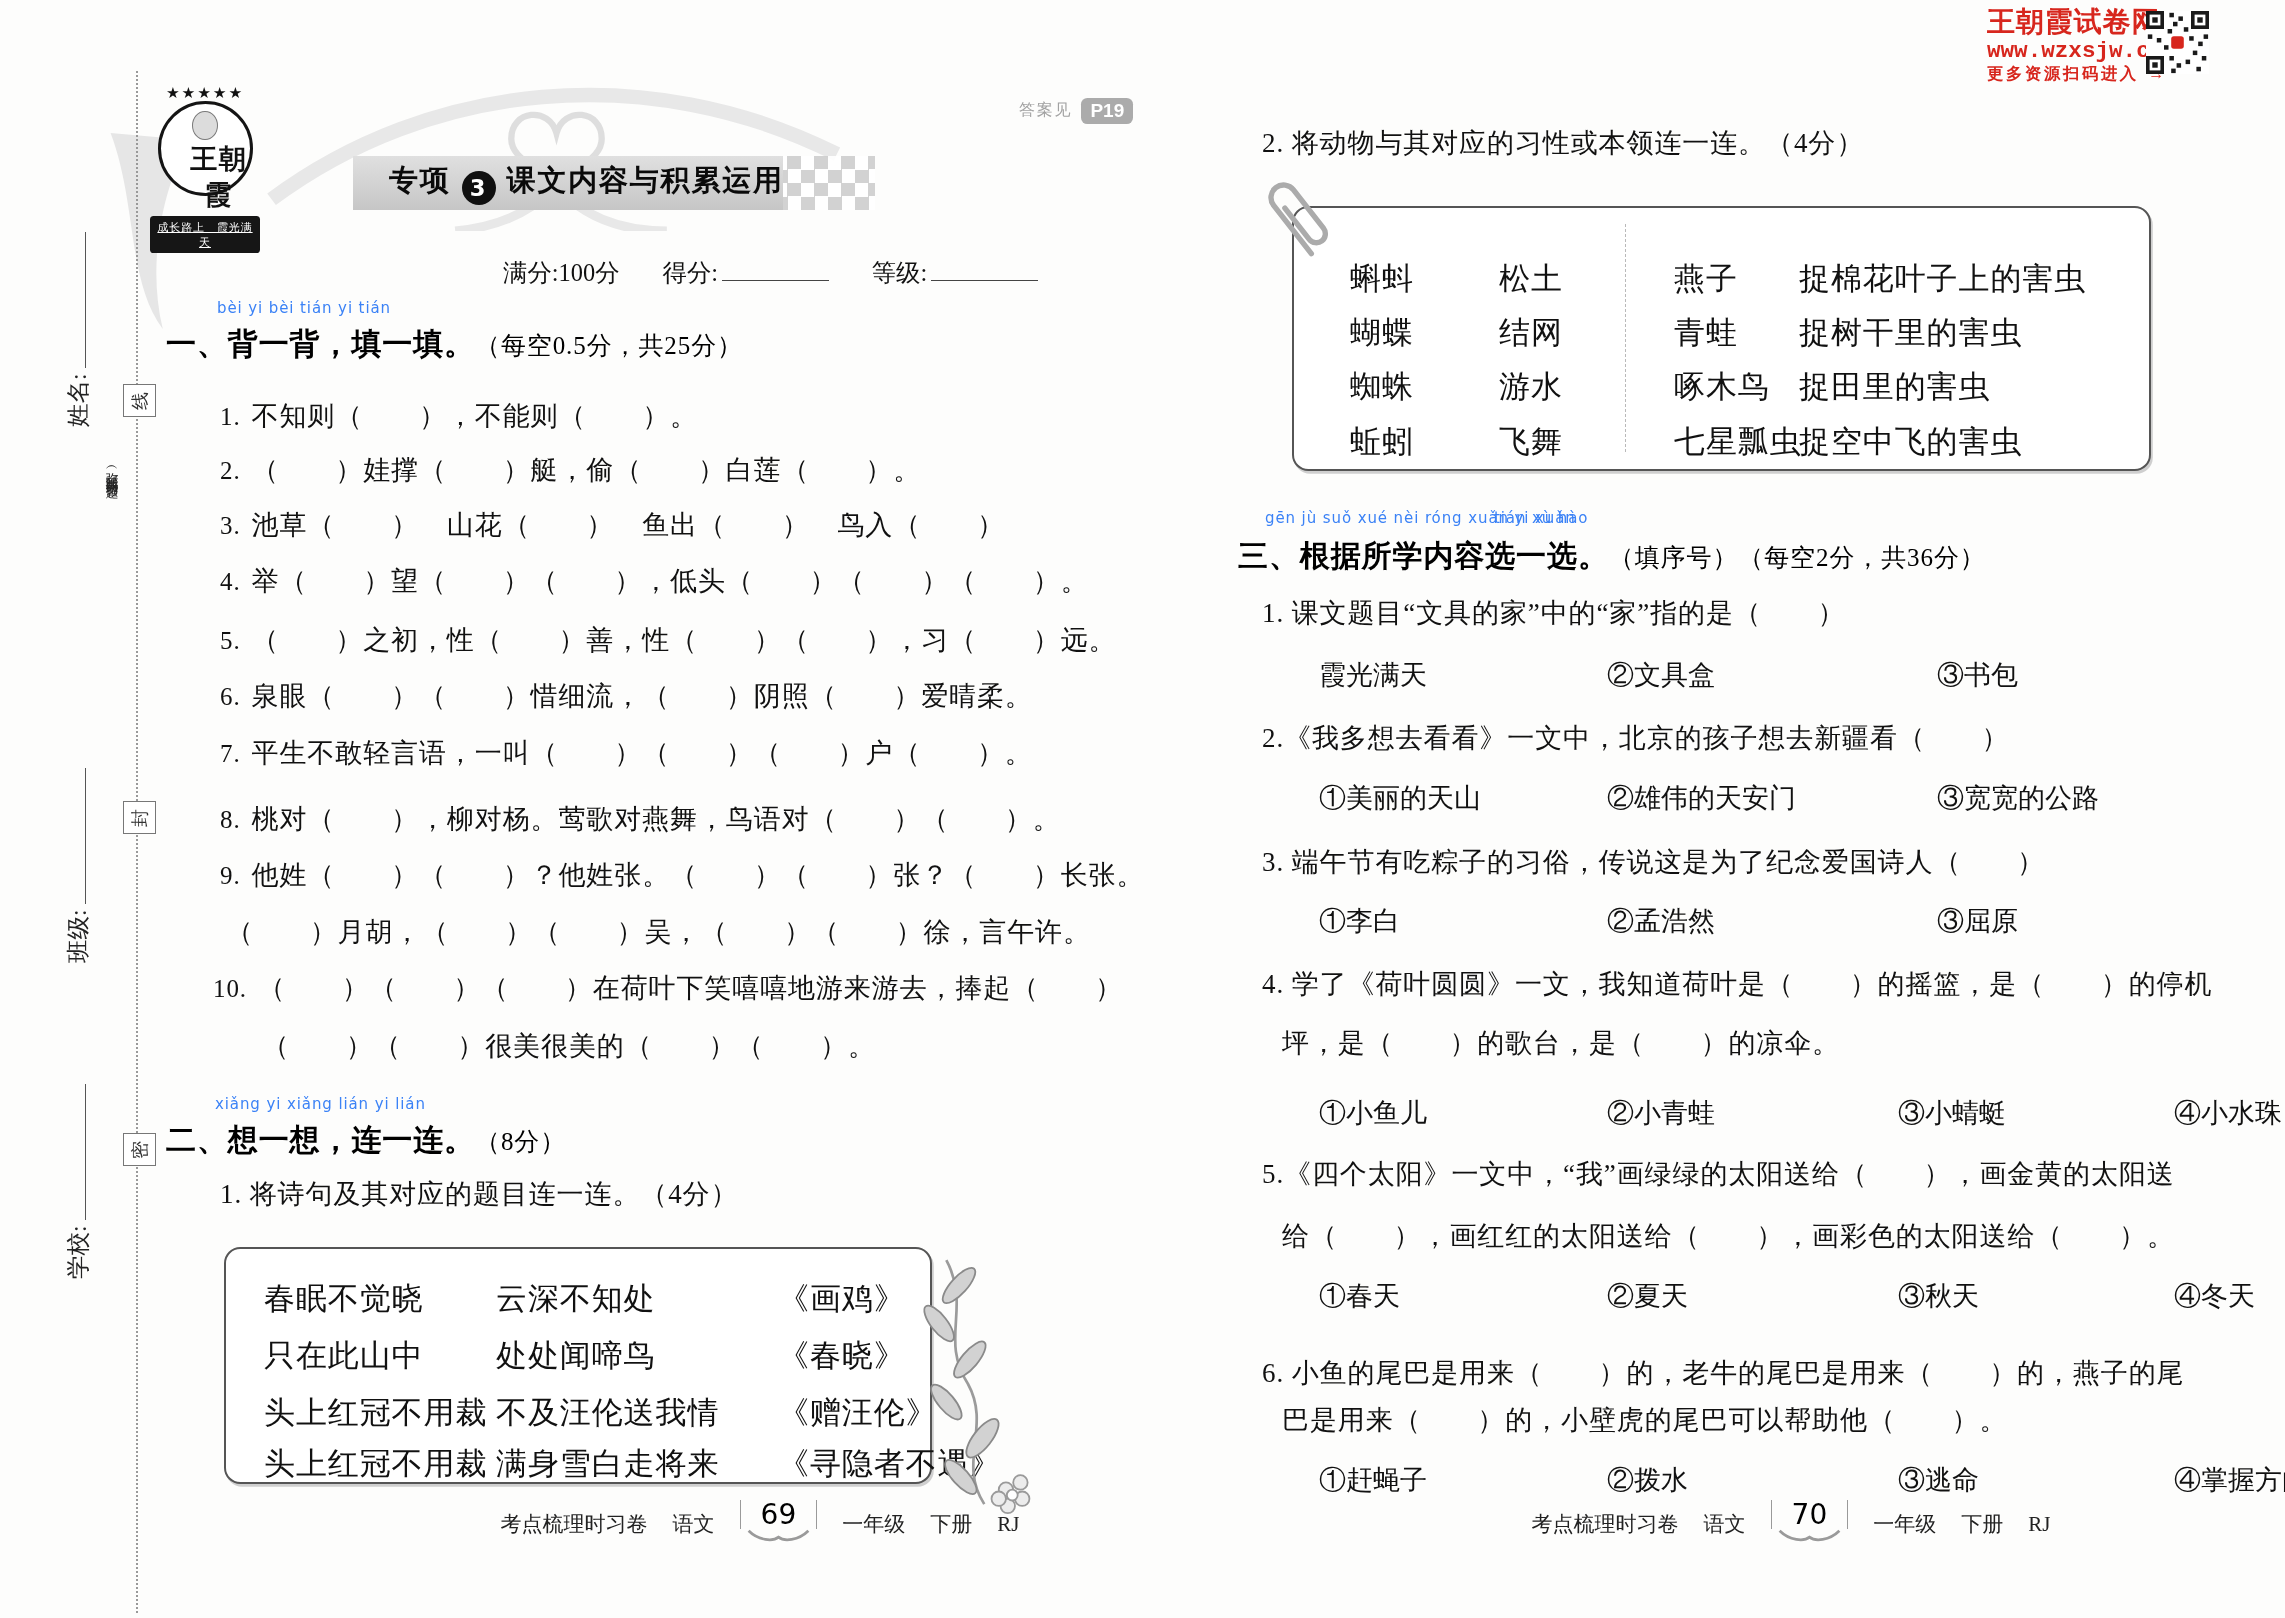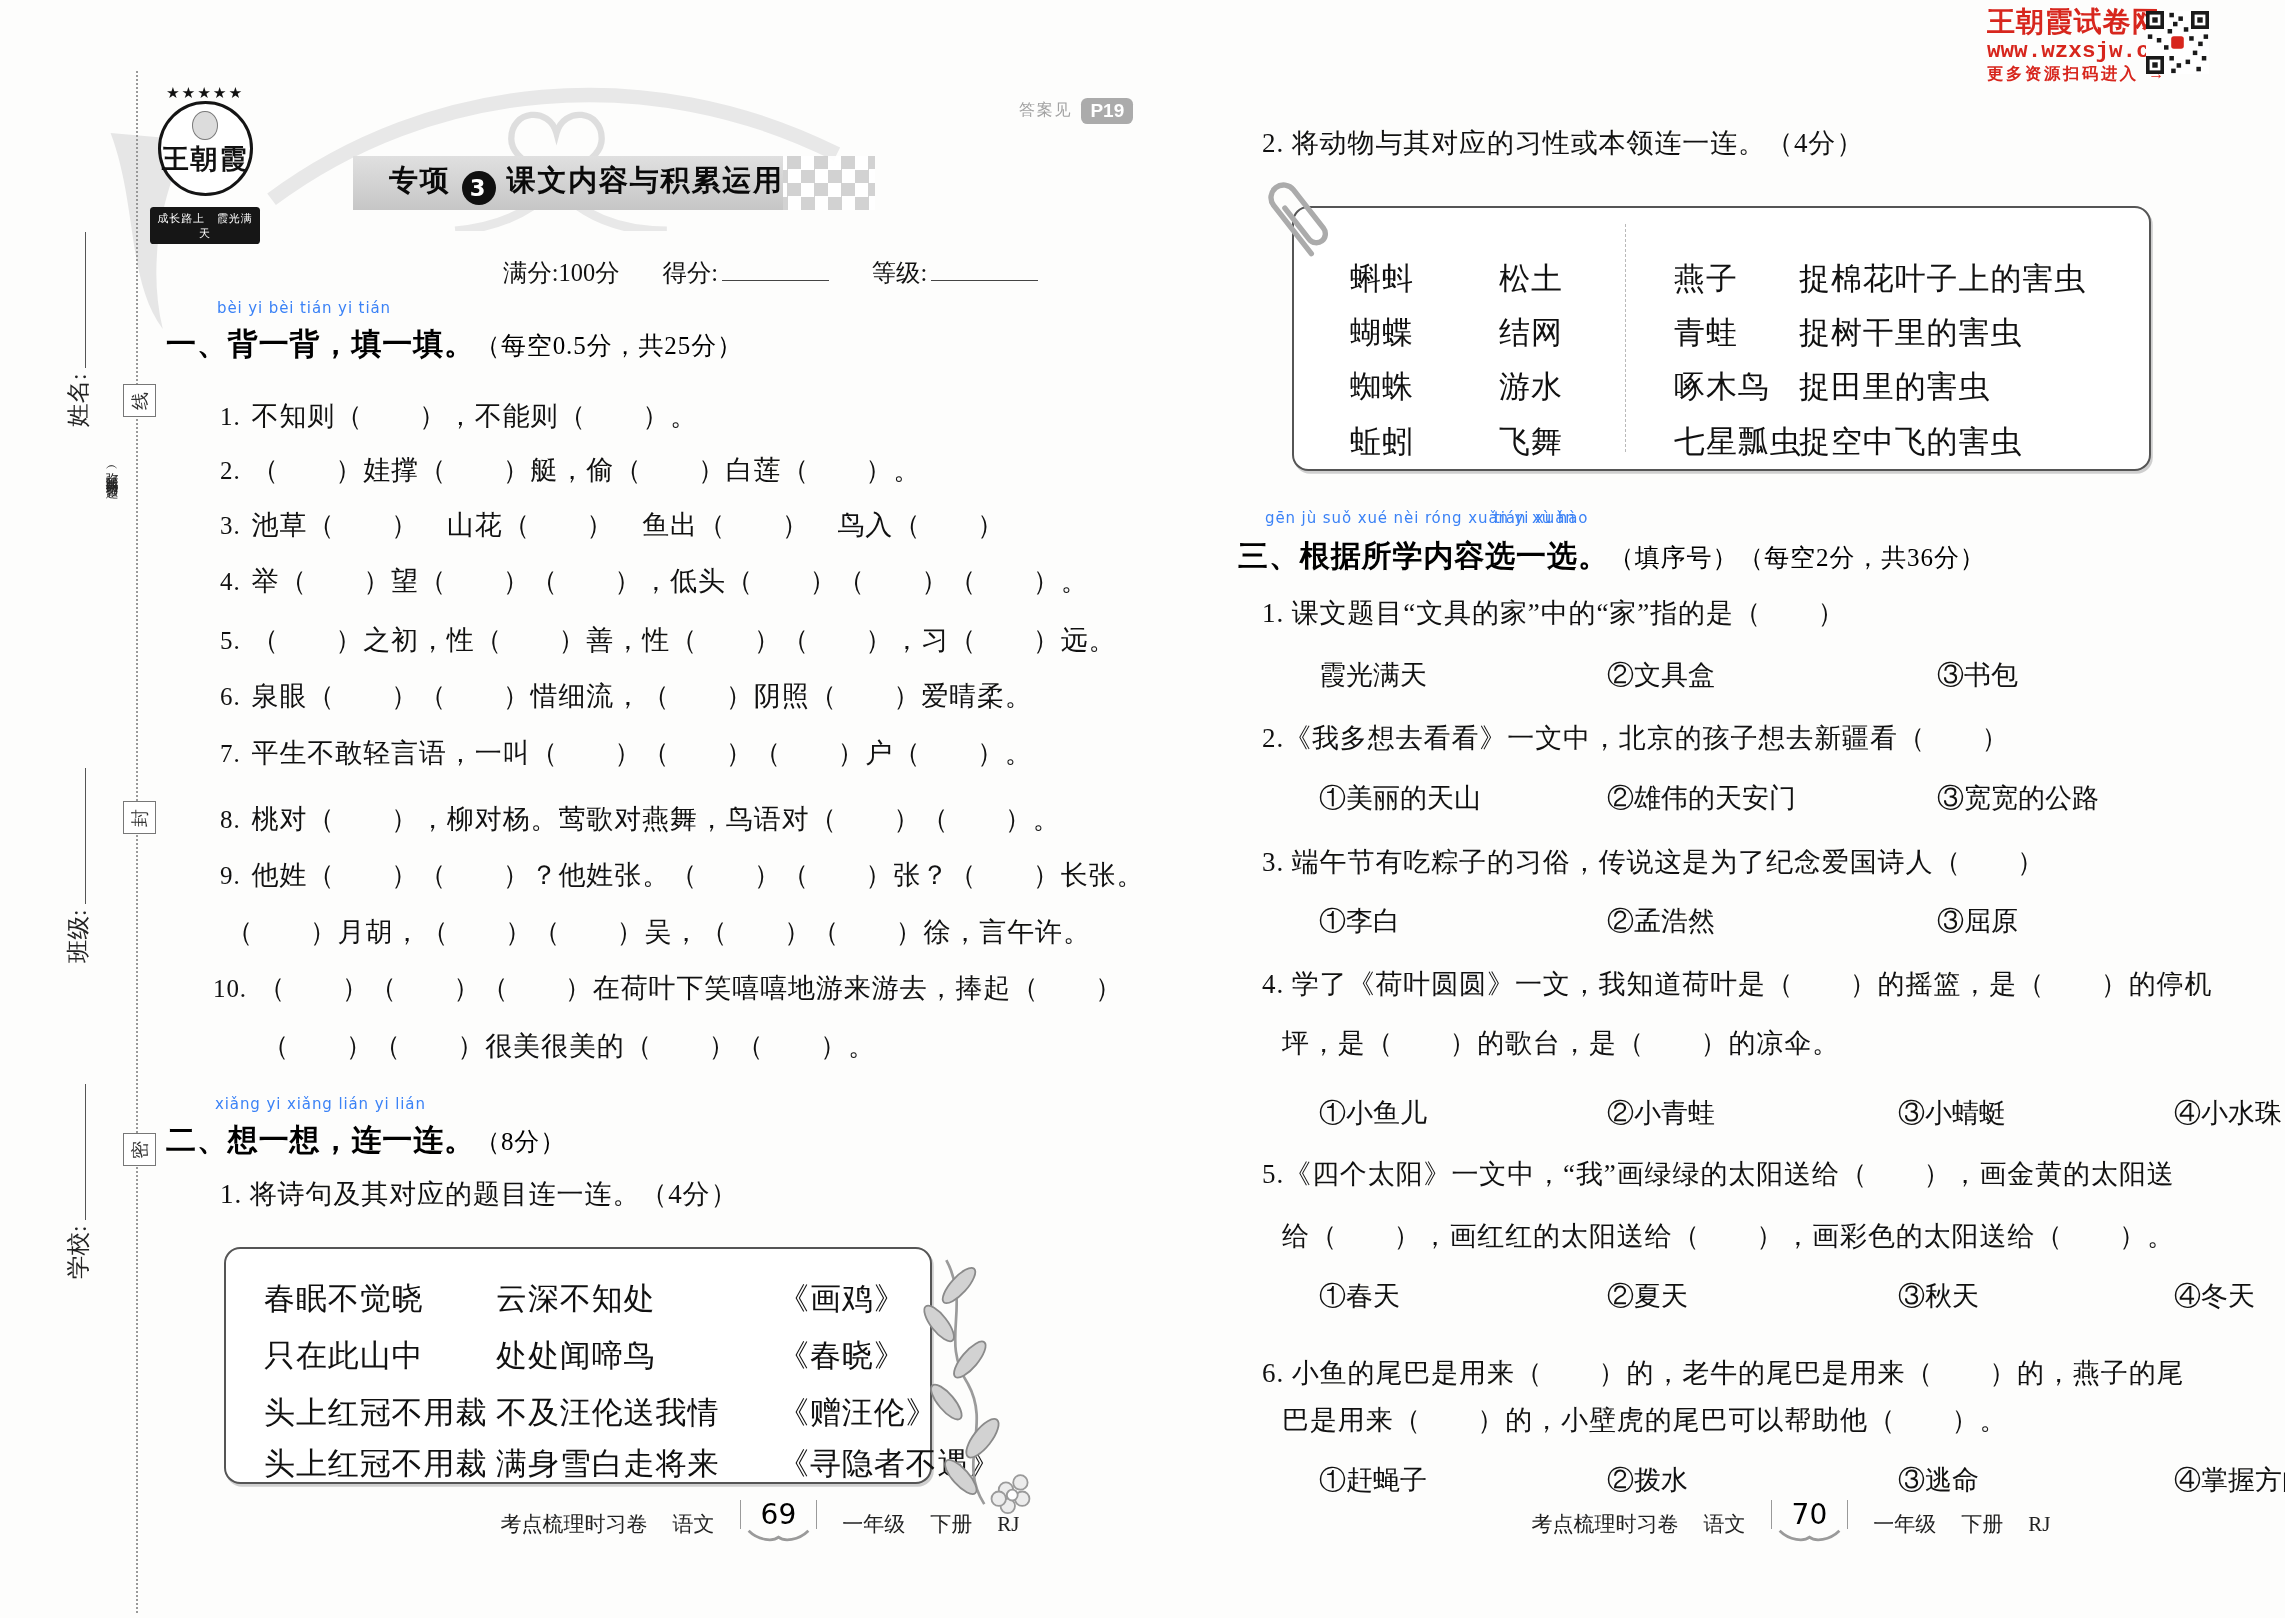--- a/index.html
+++ b/index.html
@@ -15,23 +15,23 @@
   .sealbox span{display:block;transform:rotate(-90deg);}
   .mrot{position:absolute;transform:rotate(-90deg);transform-origin:0 0;font-size:23.5px;white-space:nowrap;color:#222;}
   .mblank{display:inline-block;width:136px;height:20px;border-bottom:1.8px solid #555;margin-left:5.4px;}
   .vnote{position:absolute;left:103px;top:461px;writing-mode:vertical-rl;text-orientation:upright;
     font-size:12.7px;letter-spacing:1.8px;color:#222;}
   
   .logo{position:absolute;left:150px;top:85px;width:110px;text-align:center;z-index:2;}
   .logo .stars{font-size:15.4px;letter-spacing:1.8px;color:#111;line-height:16.3px;}
   .logo .circle{width:89px;height:89px;margin:0 auto;border:3.6px solid #141414;border-radius:50%;background:#fff;}
   .logo .avatar{width:23.5px;height:27px;margin:6.3px auto 0;background:#dcdcdc;border:1.8px solid #7a7a7a;border-radius:50%;}
-  .logo .lname{font-weight:bold;font-size:27px;letter-spacing:1.8px;margin-top:1.8px;}
-  .logo .ribbon{margin-top:11px;background:#161616;color:#fff;font-size:11px;letter-spacing:0.9px;
-    padding:3.6px 1.8px;border-radius:3.6px;font-family:"Liberation Sans",sans-serif;}
+  .logo .lname{font-weight:bold;font-size:27px;letter-spacing:1.8px;margin-top:1.8px;margin-left:28px;}
+  .logo .ribbon{margin-top:20px;background:#161616;color:#fff;font-size:11px;letter-spacing:0.9px;
+    padding:3.6px 1.8px;border-radius:3.6px;font-family:"Liberation Sans",sans-serif;text-decoration:underline;}
   
   .banner{position:absolute;left:353px;top:156px;width:394px;height:54px;
     background:linear-gradient(180deg,#e0e0e0,#c6c6c6);display:flex;align-items:center;padding-left:36px;z-index:1;}
   .banner .btxt{font-family:"DejaVu Sans","Liberation Sans",sans-serif;font-weight:bold;font-size:29px;letter-spacing:1.8px;color:#0a0a0a;white-space:nowrap;}
   .bnum{display:inline-flex;width:34px;height:34px;border-radius:50%;background:#101010;color:#fff;
     align-items:center;justify-content:center;font-size:22.6px;font-weight:bold;margin:0 11px;vertical-align:-6.3px;
     font-family:"DejaVu Sans",sans-serif;}
   .checker{position:absolute;left:747px;top:156px;width:128px;height:54px;
     background:repeating-conic-gradient(#cdcdcd 0% 25%, #ffffff 0% 50%) 0 0/27px 27px;opacity:.9;}
   

